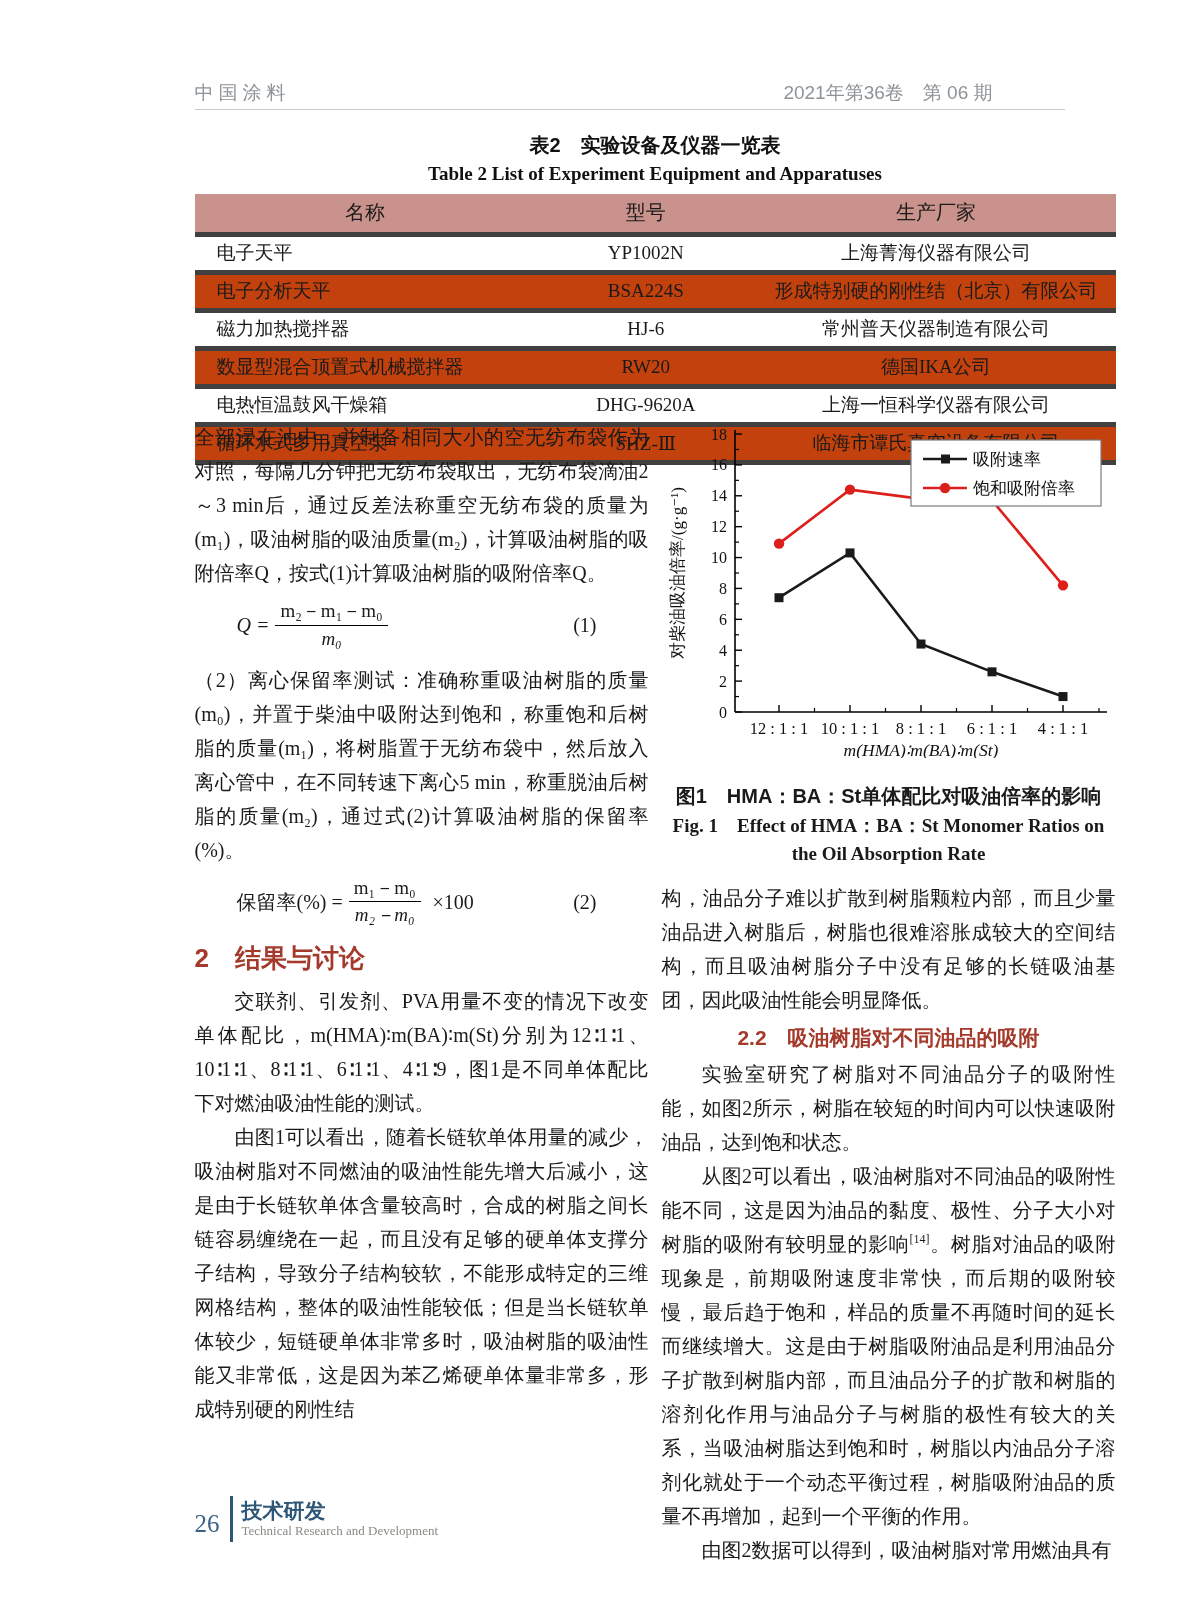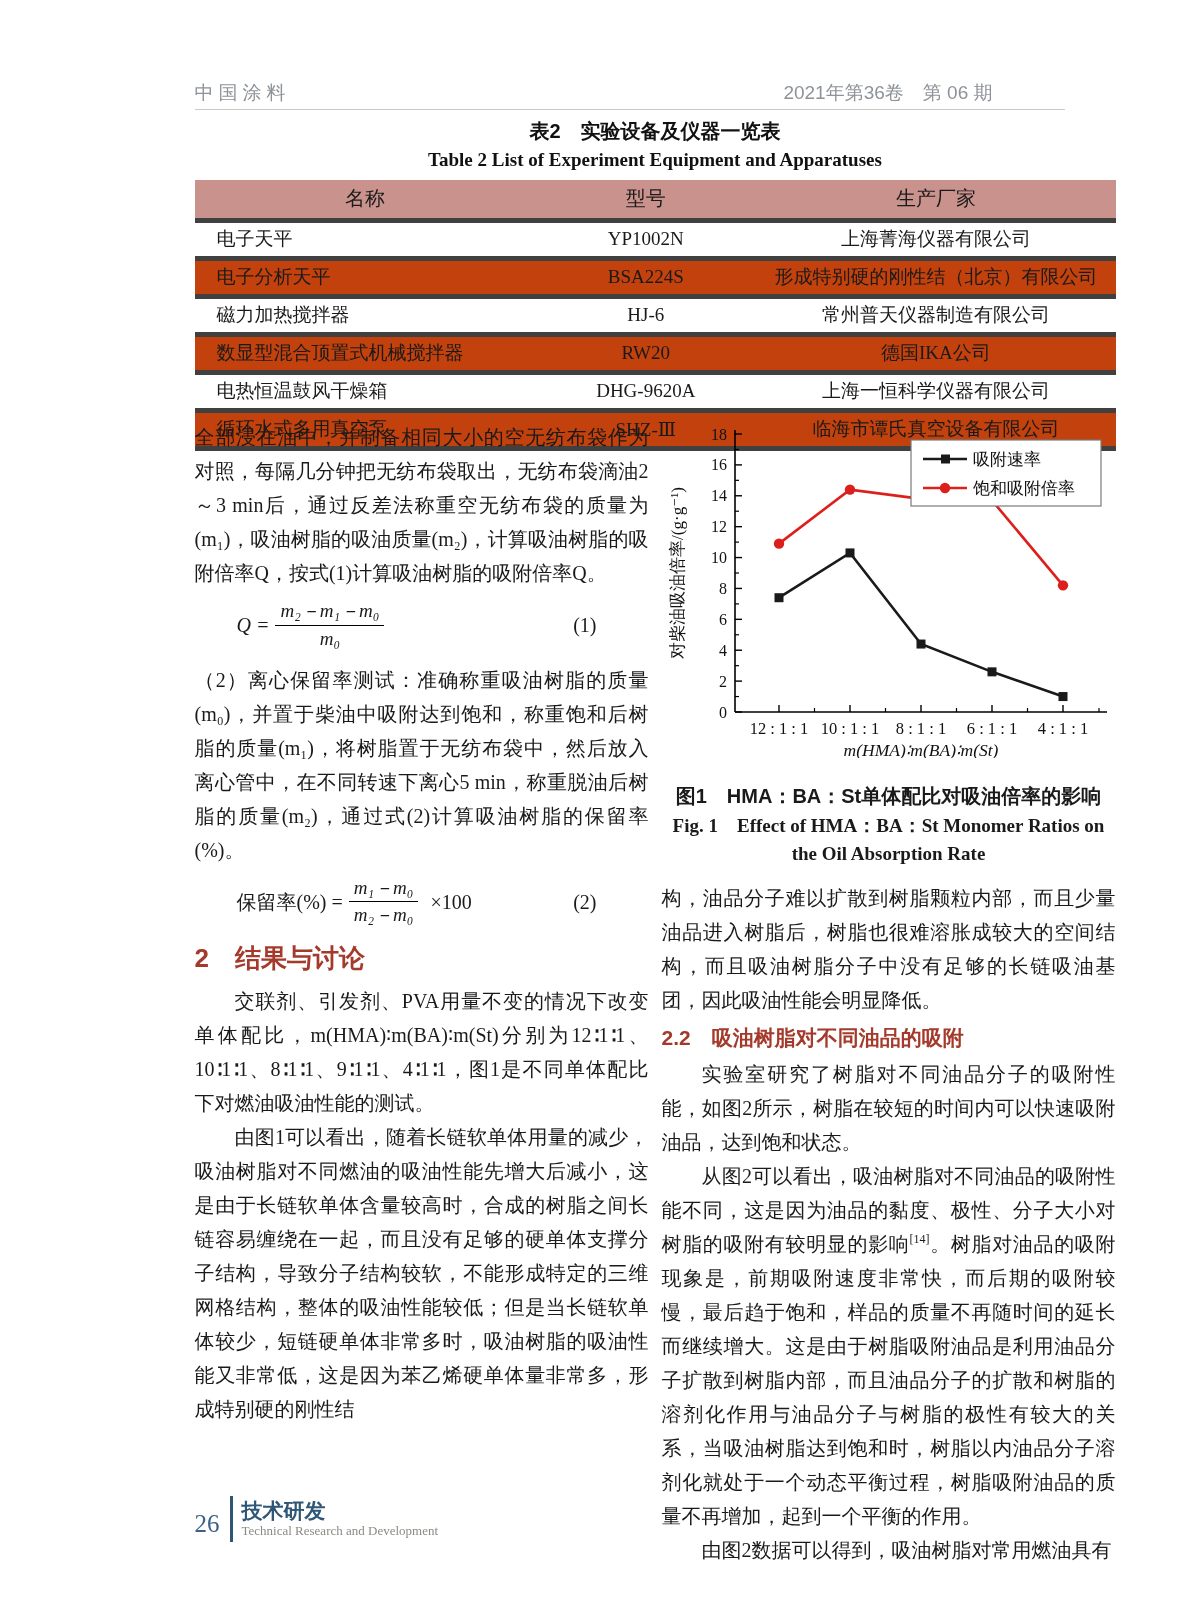--- a/index.html
+++ b/index.html
@@ -13,21 +13,21 @@
   .running-head {
     position:absolute; left:133px; right:133px; top:80px;
     display:flex; justify-content:space-between; align-items:flex-end;
     font-family:"Liberation Sans","DejaVu Sans",sans-serif;
     font-size:19px; color:#8d9398;
   }
   .running-head .journal { letter-spacing:5px; }
   .head-rule { position:absolute; left:133px; right:61px; top:109px; border-top:1.5px solid #c9c9c9; }
 
   
-  .table-block { position:absolute; left:133px; width:921px; top:118px; }
+  .table-block { position:absolute; left:133px; width:921px; top:132px; }
   .table-title-zh { text-align:center; font-family:"Liberation Sans","DejaVu Sans",sans-serif;
     font-weight:bold; font-size:20px; color:#111; }
   .table-title-en { text-align:center; font-weight:bold; font-size:19px; margin-top:4px; color:#111; }
   table.equip { width:100%; border-collapse:collapse; margin-top:9px; font-size:19px; }
   table.equip th {
     background:#c9928c; font-weight:normal; font-size:20px; padding:5px 4px 6px;
     border-bottom:3px solid #fff;
   }
   table.equip td { padding:3px 4px 4px; text-align:center; }
   table.equip tr.stripe td { background:#c2410c; }
@@ -38,34 +38,34 @@
   
   .columns { position:absolute; left:133px; top:420px; width:921px; display:flex; gap:13px; }
   .col { width:454px; font-size:20px; line-height:34px; text-align:justify; }
   .col p { text-align:justify; }
   p.indent { text-indent:2em; }
   sup.ref { font-size:12px; vertical-align:super; line-height:0; }
 
   
   .equation { display:flex; align-items:center; padding-left:42px; margin:10px 0 12px; font-size:20px; line-height:1.2; }
   .frac { display:inline-flex; flex-direction:column; align-items:center; margin:0 6px; font-size:19px; }
-  .frac .num { border-bottom:1.5px solid #000; padding:0 5px 2px; font-style:italic; }
+  .frac .num { border-bottom:1.5px solid #000; padding:0 5px 2px; }
   .frac .den { padding-top:2px; font-style:italic; }
   .eq-lhs.var { font-style:italic; }
   .eq-mult { margin-left:6px; }
   .eq-tag { margin-left:auto; margin-right:52px; }
 
   
   .h-sec {
     font-family:"Liberation Sans","DejaVu Sans",sans-serif; font-weight:bold;
     color:#a43a2b; font-size:26px; line-height:1.2; margin:16px 0 10px; text-align:left;
   }
   .h-sub {
     font-family:"Liberation Sans","DejaVu Sans",sans-serif; font-weight:bold;
-    color:#a43a2b; font-size:21px; line-height:1.25; margin:8px 0 6px; text-align:left;
+    color:#a43a2b; font-size:21px; line-height:1.25; margin:8px 0 6px; text-align:center;
   }
 
   
   .figure { width:454px; }
   .chart-wrap { width:454px; display:flex; justify-content:center; }
   .fig-cap-zh { text-align:center; font-family:"Liberation Sans","DejaVu Sans",sans-serif;
     font-weight:bold; font-size:20px; margin-top:24px; line-height:1.4; }
   .fig-cap-en { text-align:center; font-weight:bold; font-size:19px; line-height:1.45; margin:2px 10px 14px; }
 
   
@@ -160,21 +160,21 @@
           <span class="num">m₁－m₀</span>
           <span class="den">m₂－m₀</span>
         </span>
         <span class="eq-mult">×100</span>
         <span class="eq-tag">(2)</span>
       </div>
 
 
       <div class="h-sec">2　结果与讨论</div>
 
-      <p class="indent">交联剂、引发剂、PVA用量不变的情况下改变单体配比，m(HMA)∶m(BA)∶m(St)分别为12∶1∶1、10∶1∶1、8∶1∶1、9∶1∶1、4∶1∶1，图1是不同单体配比下对燃油吸油性能的测试。</p>
+      <p class="indent">交联剂、引发剂、PVA用量不变的情况下改变单体配比，m(HMA)∶m(BA)∶m(St)分别为12∶1∶1、10∶1∶1、8∶1∶1、6∶1∶1、4∶1∶9，图1是不同单体配比下对燃油吸油性能的测试。</p>
       <p class="indent">由图1可以看出，随着长链软单体用量的减少，吸油树脂对不同燃油的吸油性能先增大后减小，这是由于长链软单体含量较高时，合成的树脂之间长链容易缠绕在一起，而且没有足够的硬单体支撑分子结构，导致分子结构较软，不能形成特定的三维网格结构，整体的吸油性能较低；但是当长链软单体较少，短链硬单体非常多时，吸油树脂的吸油性能又非常低，这是因为苯乙烯硬单体量非常多，形成特别硬的刚性结</p>
     </div>
 
     <div class="col">
 
       <div class="figure">
         <div class="chart-wrap">
           <svg id="chart-svg" width="452" height="338" viewBox="0 0 452 338">
               <line x1="72" y1="10" x2="72" y2="292" stroke="#000" stroke-width="1.6"></line>
               <line x1="72" y1="292" x2="444" y2="292" stroke="#000" stroke-width="1.6"></line>

